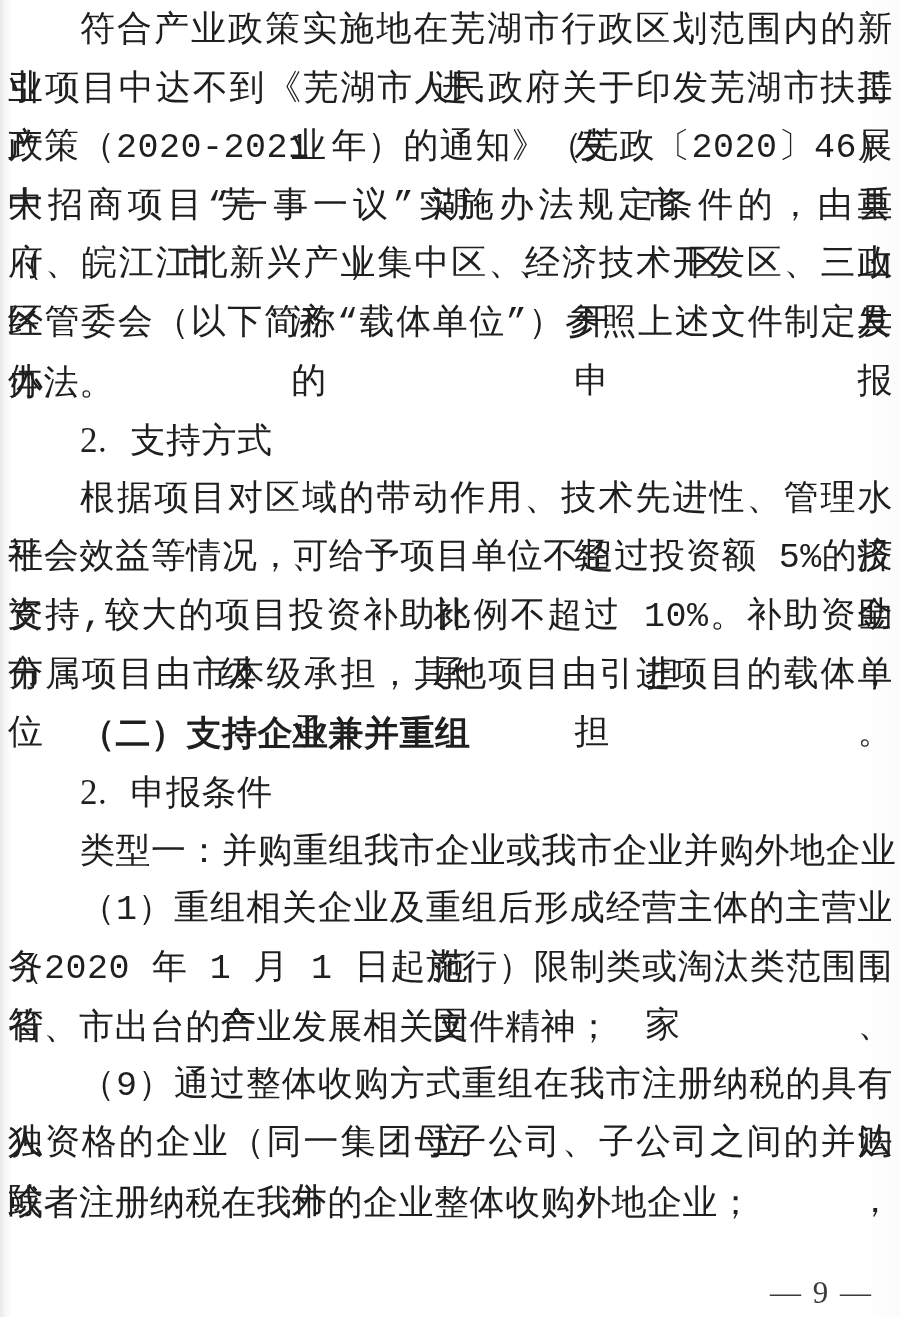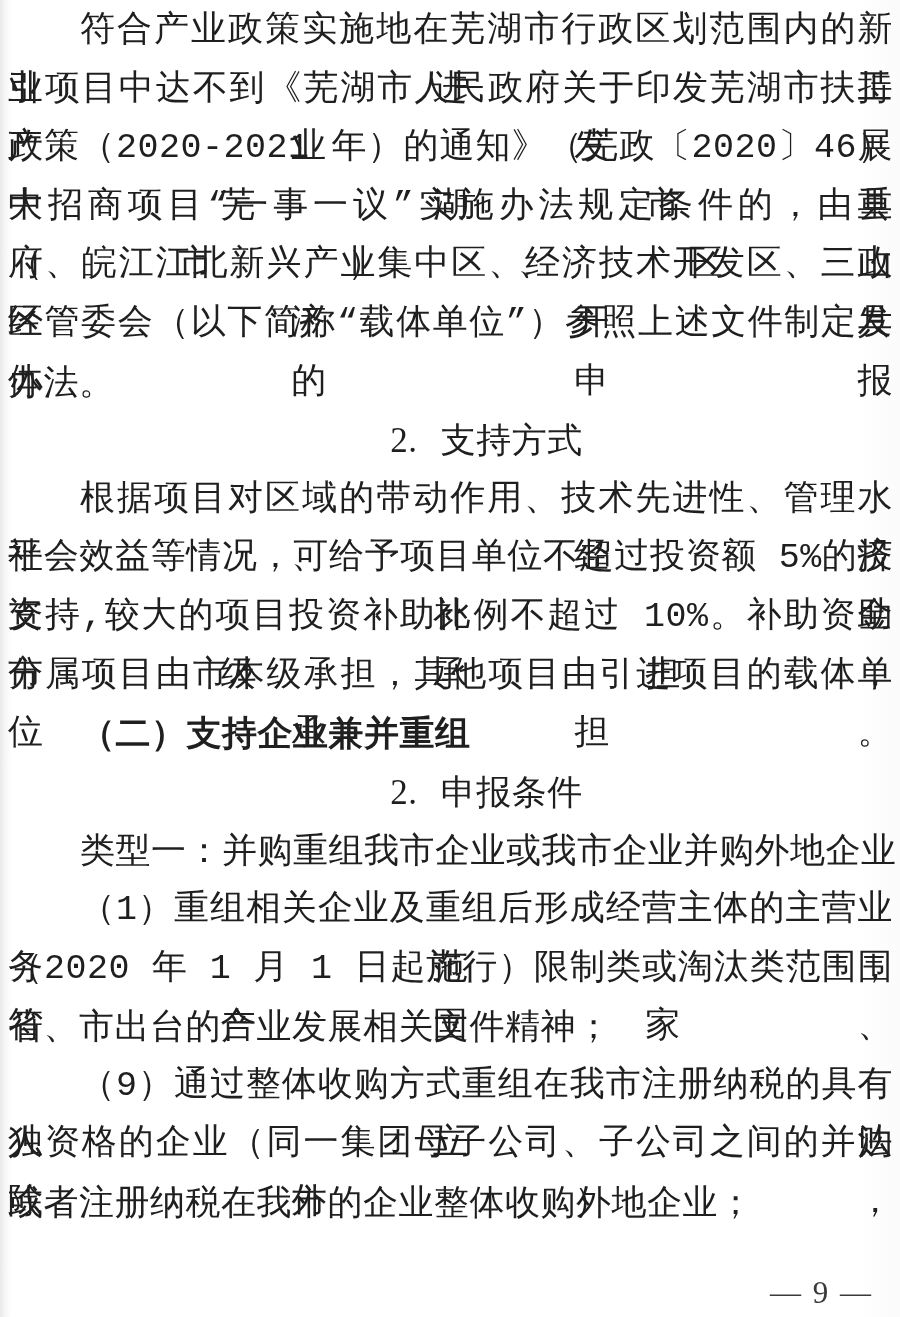--- a/index.html
+++ b/index.html
@@ -29,21 +29,21 @@
   }
   .just {
     white-space: normal;
     text-align: justify;
     text-align-last: justify;
     text-justify: inter-character;
     font-family: Liberation Mono, monospace;
   }
   .indent { text-indent: 72px; }
   .bold { font-weight: 700; }
-  .num-gap { letter-spacing: 0.5px; word-spacing: 14px; text-align: center; }
+  .num-gap { letter-spacing: 0.5px; word-spacing: 14px; }
   .footer {
     position: absolute;
     right: 27px;
     bottom: 6px;
     font-size: 31px;
     color: #3a3a3a;
     letter-spacing: 2px;
   }
 </style>
 </head>

